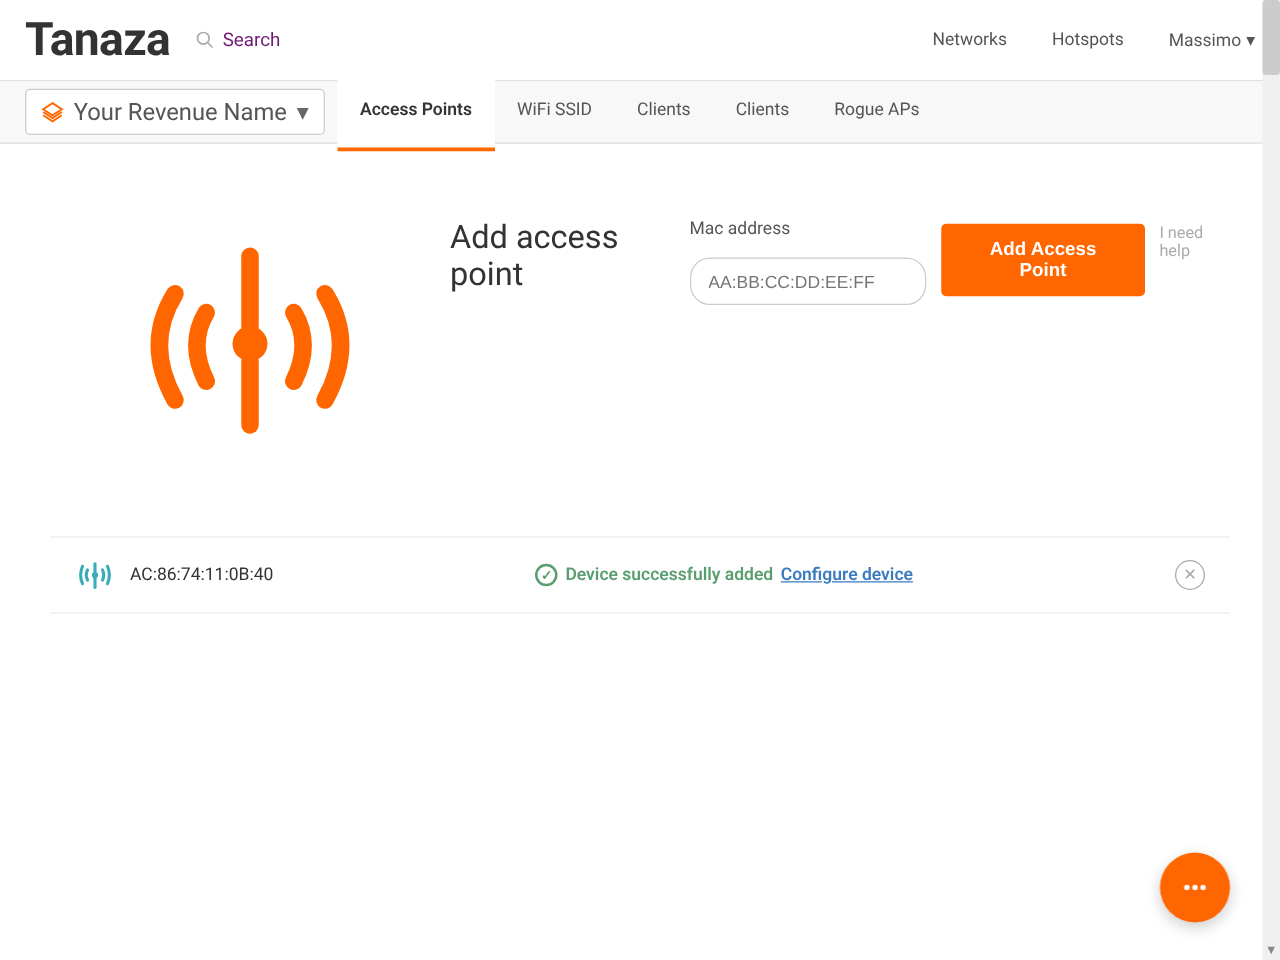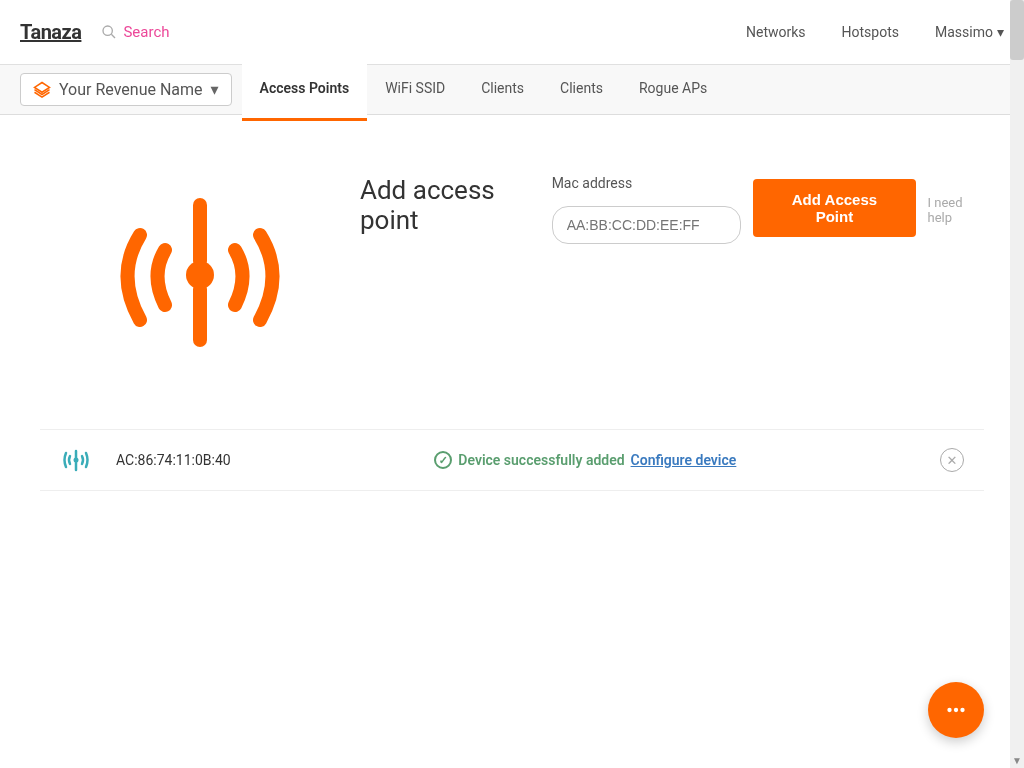--- a/index.html
+++ b/index.html
@@ -14,33 +14,32 @@
       height: 65px;
       border-bottom: 1px solid #e0e0e0;
       background: #fff;
     }
     .header-left {
       display: flex;
       align-items: center;
       gap: 20px;
     }
     .logo {
-      font-size: 20px;
+      font-size: 37px;
       font-weight: 700;
       color: #333;
       letter-spacing: -0.5px;
-      text-decoration: underline;
     }
     .search-box {
       display: flex;
       align-items: center;
       gap: 6px;
       border: none;
       background: transparent;
-      color: #ec4899;
+      color: #701a75;
       font-size: 15px;
       cursor: pointer;
     }
     .search-icon-svg {
       width: 16px;
       height: 16px;
       fill: none;
       stroke: #aaa;
       stroke-width: 2;
     }
@@ -75,21 +74,21 @@
     }
     .org-selector {
       display: flex;
       align-items: center;
       gap: 8px;
       border: 1px solid #ccc;
       border-radius: 4px;
       padding: 6px 12px;
       background: #fff;
       cursor: pointer;
-      font-size: 16px;
+      font-size: 19px;
       color: #555;
       margin-right: 10px;
       min-width: 160px;
     }
     .tab {
       padding: 0 18px;
       height: 62px;
       display: flex;
       align-items: center;
       font-size: 14px;
@@ -163,38 +162,38 @@
       font-size: 15px;
       font-weight: 600;
       cursor: pointer;
       align-self: flex-start;
       margin-top: 4px;
     }
     .help-link {
       font-size: 13px;
       color: #aaa;
       cursor: pointer;
-      margin-top: 20px;
+      margin-top: 4px;
     }
 
     
     .success-row {
       display: flex;
       align-items: center;
       justify-content: space-between;
       padding: 14px 20px;
       border-top: 1px solid #eee;
       border-bottom: 1px solid #eee;
       background: #fff;
       margin-top: 10px;
     }
     .device-info {
       display: flex;
       align-items: center;
-      gap: 24px;
+      gap: 12px;
       font-size: 14px;
       color: #333;
     }
     .success-msg {
       display: flex;
       align-items: center;
       gap: 6px;
       font-size: 14px;
       color: #5a9e6f;
       font-weight: 600;

